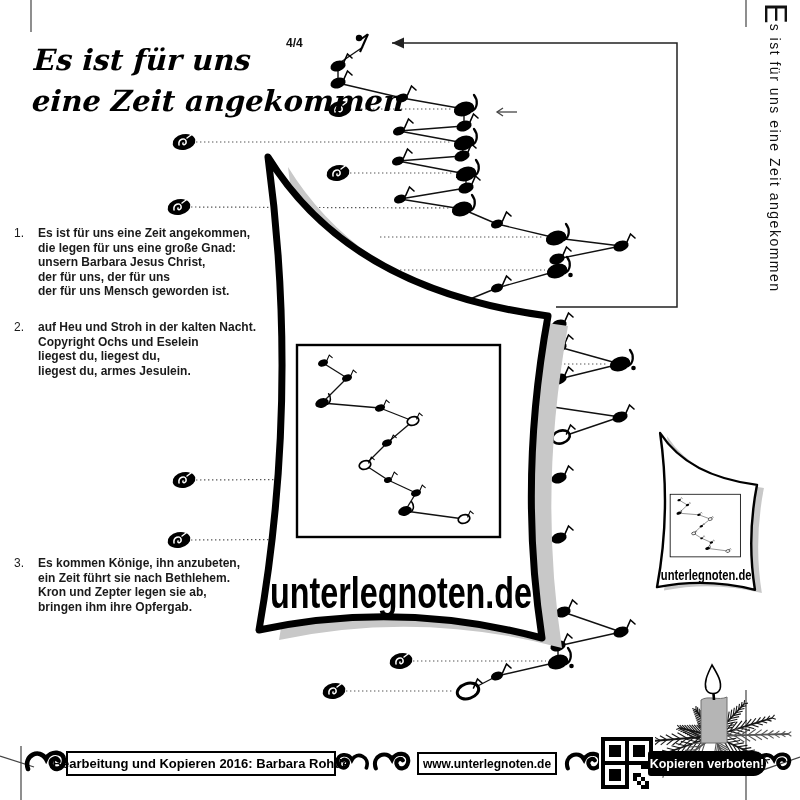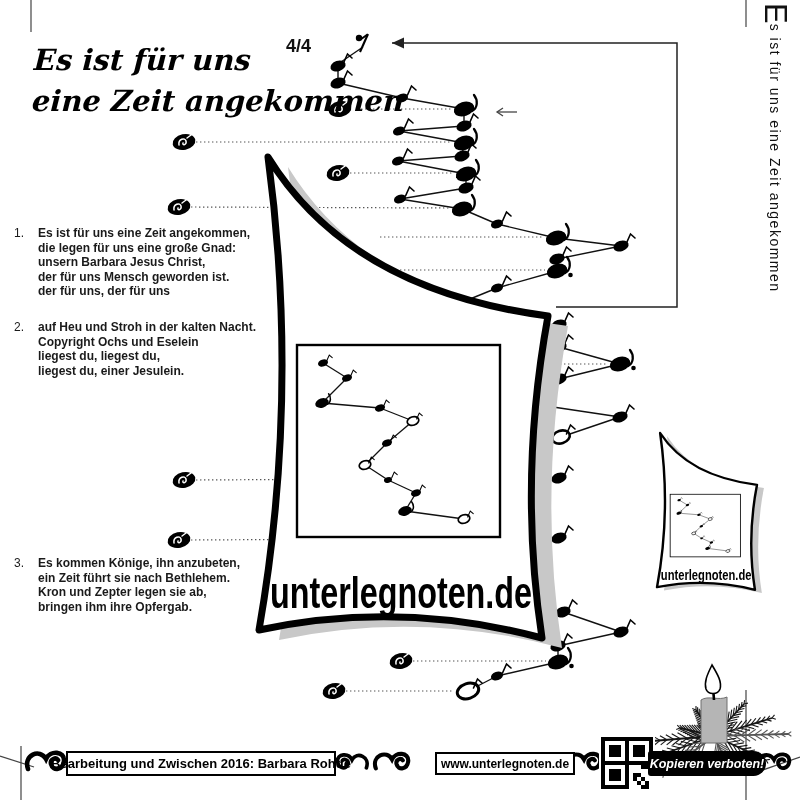--- a/index.html
+++ b/index.html
@@ -3,38 +3,38 @@
 <meta charset="utf-8">
 <style>
   html,body{margin:0;padding:0;background:#888;}
   .page{position:relative;width:800px;height:800px;background:#ffffff;overflow:hidden;
         font-family:"Liberation Sans",sans-serif;margin:0 auto;}
   #art{position:absolute;left:0;top:0;}
   
   .title{position:absolute;left:33px;top:40px;font-family:"DejaVu Serif",serif;
          font-style:italic;font-weight:bold;font-size:29px;line-height:41px;color:#000;
          transform:skewX(-3deg);white-space:nowrap;}
-  .timesig{position:absolute;left:286px;top:36px;font-size:18px;font-weight:600;color:#111;}
+  .timesig{position:absolute;left:286px;top:36px;font-size:12px;font-weight:600;color:#111;}
   
   .verse{position:absolute;color:#1a1a1a;font-size:12px;line-height:14.6px;}
   .vnum{position:absolute;left:-24px;top:0;}
   .verse .vl{white-space:nowrap;font-weight:bold;}
   
   .side-title{position:absolute;top:3px;left:757px;writing-mode:vertical-rl;
               text-orientation:mixed;color:#111;letter-spacing:1.5px;font-size:14px;height:290px;}
   .side-big{font-size:31px;letter-spacing:0;}
   
   .f-box{position:absolute;border:2px solid #000;background:#fff;display:flex;
          align-items:center;justify-content:center;font-weight:bold;color:#000;
          white-space:nowrap;box-sizing:border-box;}
   #f-copy{left:66px;top:751px;width:270px;height:25px;font-size:13px;}
-  #f-web{left:417px;top:752px;width:140px;height:23px;font-size:12px;margin-left:18px;}
+  #f-web{left:417px;top:752px;width:140px;height:23px;font-size:12px;}
   #f-warn{position:absolute;left:648px;top:751px;width:118px;height:25px;background:#000;
           color:#fff;font-weight:bold;font-size:12.5px;display:flex;align-items:center;
-          justify-content:center;border-radius:3px 13px 13px 3px;white-space:nowrap;font-style:italic;}
+          justify-content:center;border-radius:3px 13px 13px 3px;white-space:nowrap;}
 </style>
 </head>
 <body>
 
 <div class="page">
 
   <svg id="art" width="800" height="800" viewBox="0 0 800 800">
 
     <g id="notation">
         <line x1="363" y1="47" x2="338" y2="64" stroke="#111" stroke-width="1.4"></line>
@@ -599,37 +599,37 @@
   <div class="timesig">4/4</div>
 
   <div class="side-title"><span class="side-big">E</span><span>s ist für uns eine Zeit angekommen</span></div>
 
   <div id="verses">
       <div class="verse" style="left: 38px; top: 226px;">
         <span class="vnum">1.</span>
         <div class="vl">Es ist für uns eine Zeit angekommen,</div>
         <div class="vl">die legen für uns eine große Gnad:</div>
         <div class="vl">unsern Barbara Jesus Christ,</div>
+        <div class="vl">der für uns, der für uns</div>
         <div class="vl">der für uns Mensch geworden ist.</div>
-        <div class="vl">der für uns, der für uns</div>
       </div>
       <div class="verse" style="left: 38px; top: 320px;">
         <span class="vnum">2.</span>
         <div class="vl">auf Heu und Stroh in der kalten Nacht.</div>
         <div class="vl">Copyright Ochs und Eselein</div>
         <div class="vl">liegest du, liegest du,</div>
-        <div class="vl">liegest du, einer Jesulein.</div>
+        <div class="vl">liegest du, armes Jesulein.</div>
       </div>
       <div class="verse" style="left: 38px; top: 556px;">
         <span class="vnum">3.</span>
         <div class="vl">Es kommen Könige, ihn anzubeten,</div>
         <div class="vl">ein Zeit führt sie nach Bethlehem.</div>
         <div class="vl">Kron und Zepter legen sie ab,</div>
         <div class="vl">bringen ihm ihre Opfergab.</div>
       </div>
     </div>
 
-  <div class="f-box" id="f-copy">Bearbeitung und Zwischen 2016: Barbara Rohde</div>
+  <div class="f-box" id="f-copy">Bearbeitung und Kopieren 2016: Barbara Rohde</div>
   <div class="f-box" id="f-web">www.unterlegnoten.de</div>
   <div id="f-warn">
       <span>Kopieren verboten!</span>
     </div>
 </div>
 
 </body></html>

